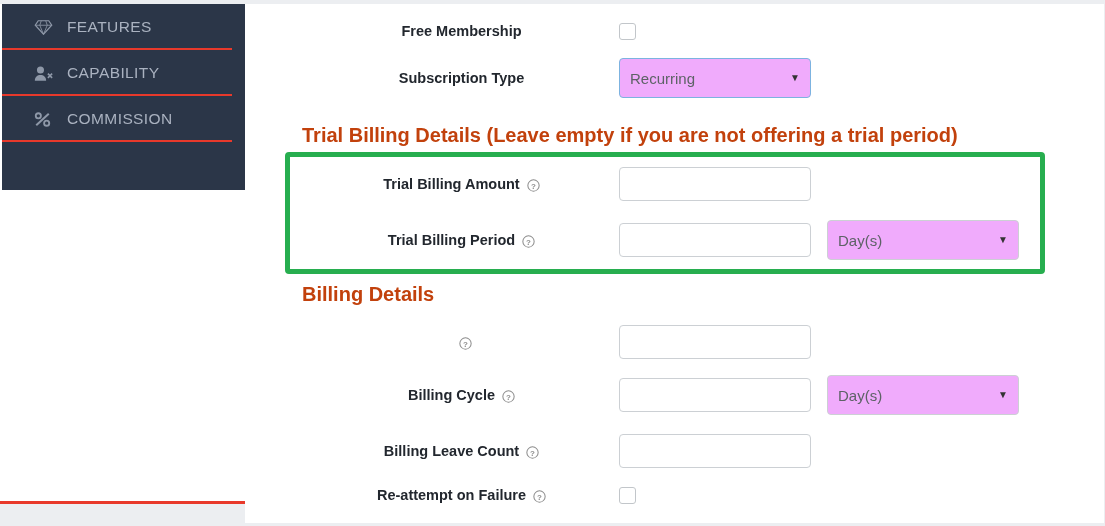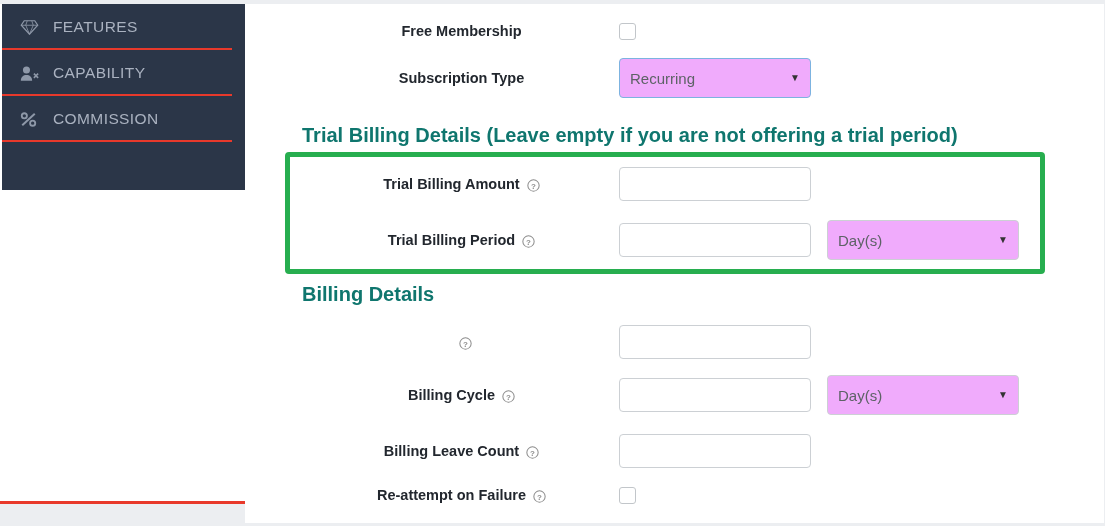--- a/index.html
+++ b/index.html
@@ -35,21 +35,21 @@
     left: 2px; top: 4px;
     width: 243px;
     height: 186px;
     background: #2b3648;
   }
   .side-item {
     position: relative;
     height: 46px;
     display: flex;
     align-items: center;
-    padding-left: 18px;
+    padding-left: 32px;
     color: #aab2c0;
     font-size: 15.5px;
     letter-spacing: .4px;
     cursor: pointer;
   }
   .side-item.active { color: #ffffff; }
   .side-item::after {
     content: "";
     position: absolute;
     left: 0; bottom: 0;
@@ -150,21 +150,21 @@
     border: 1px solid #c2c6ca;
     border-radius: 3px;
     background: #fff;
     flex: none;
     cursor: pointer;
   }
 
   .sect {
     position: absolute;
     left: 57px;
-    color: #0f766e;
+    color: #c2410c;
     font-size: 20px;
     font-weight: bold;
     white-space: nowrap;
   }
 
   .greenbox {
     position: absolute;
     left: 40px;
     top: 148px;
     width: 760px;

